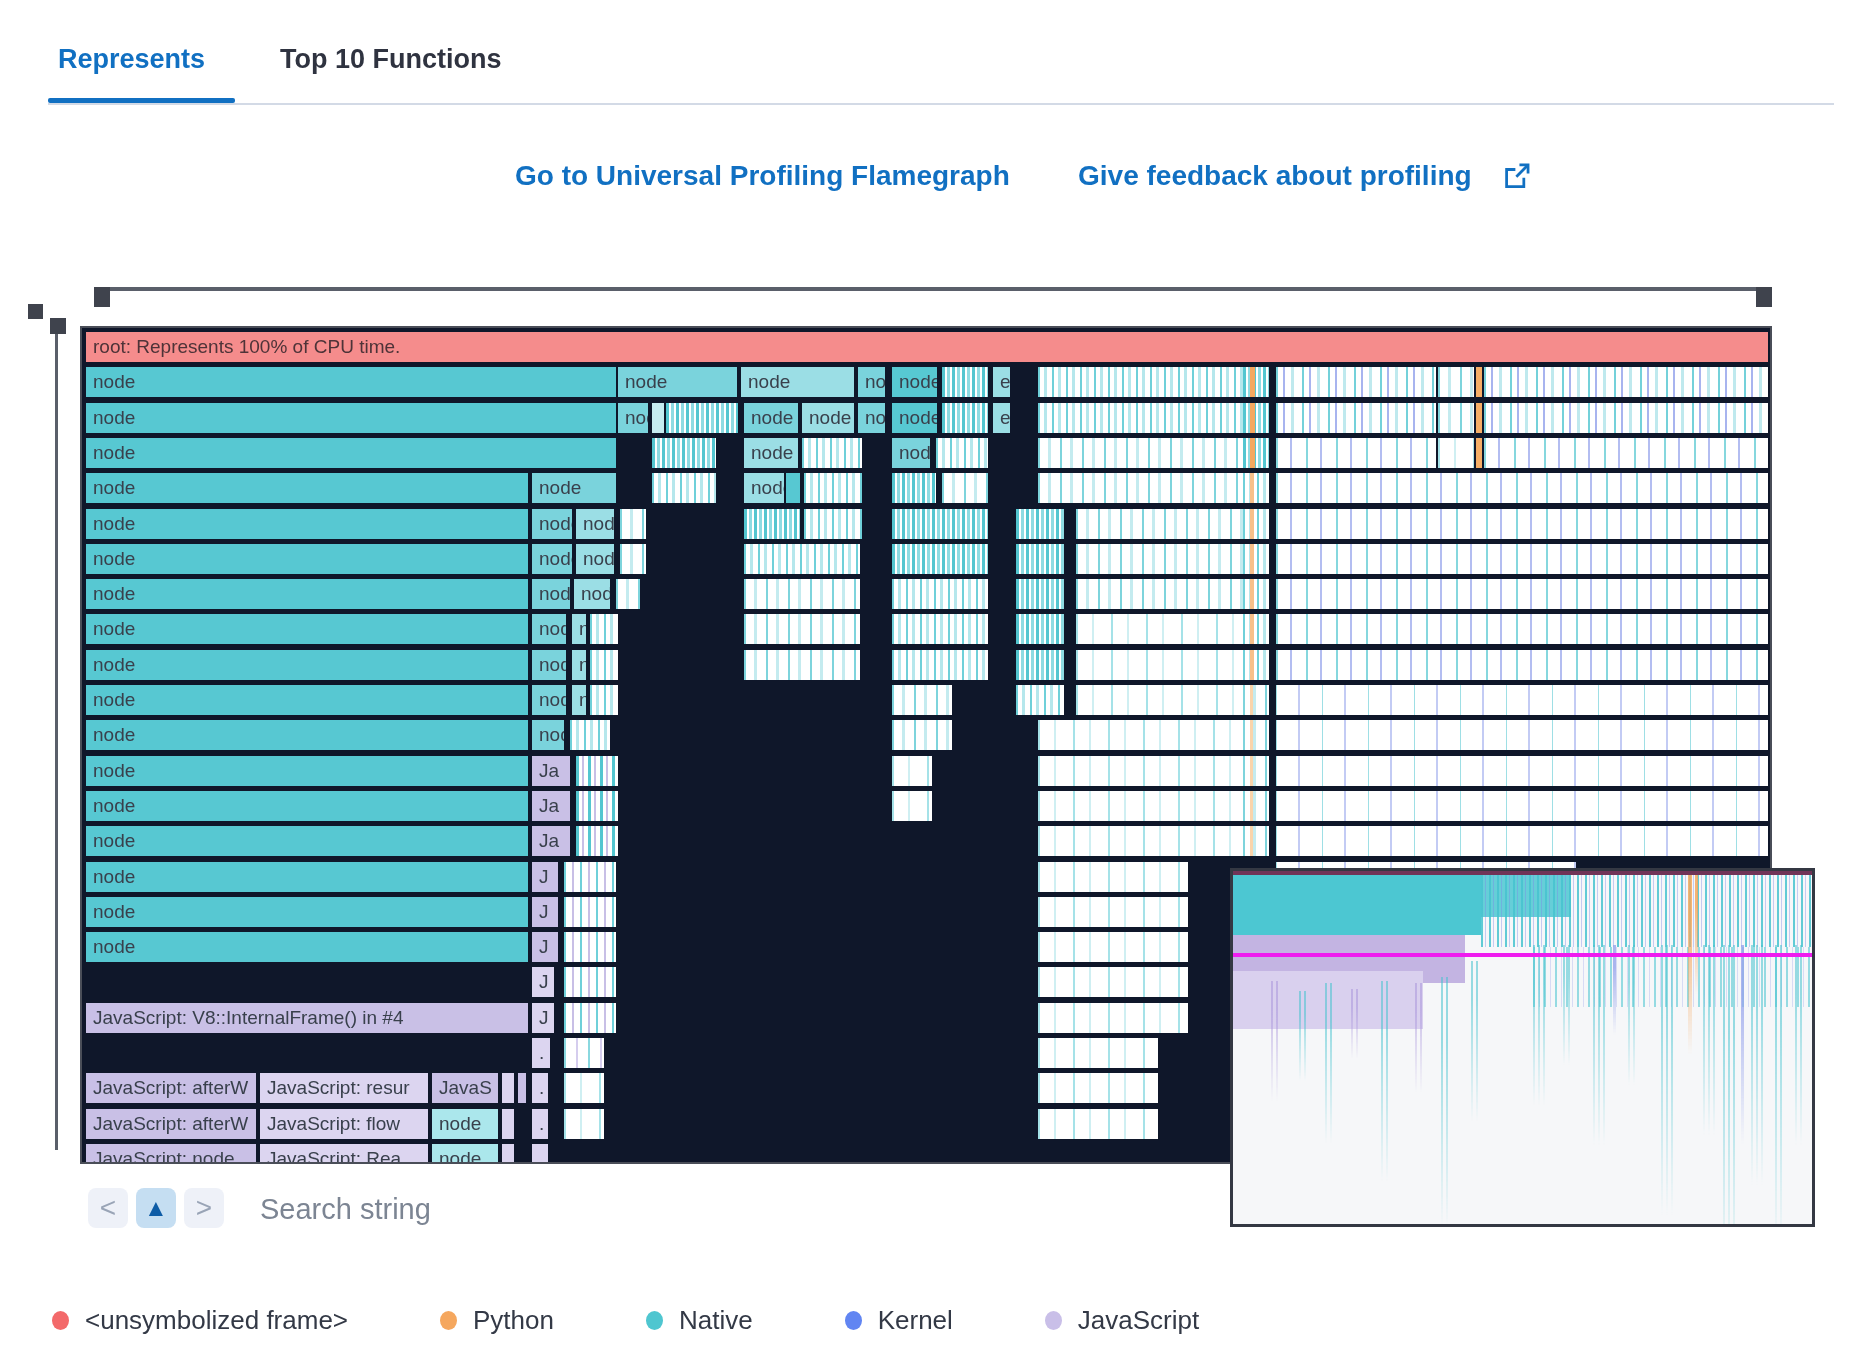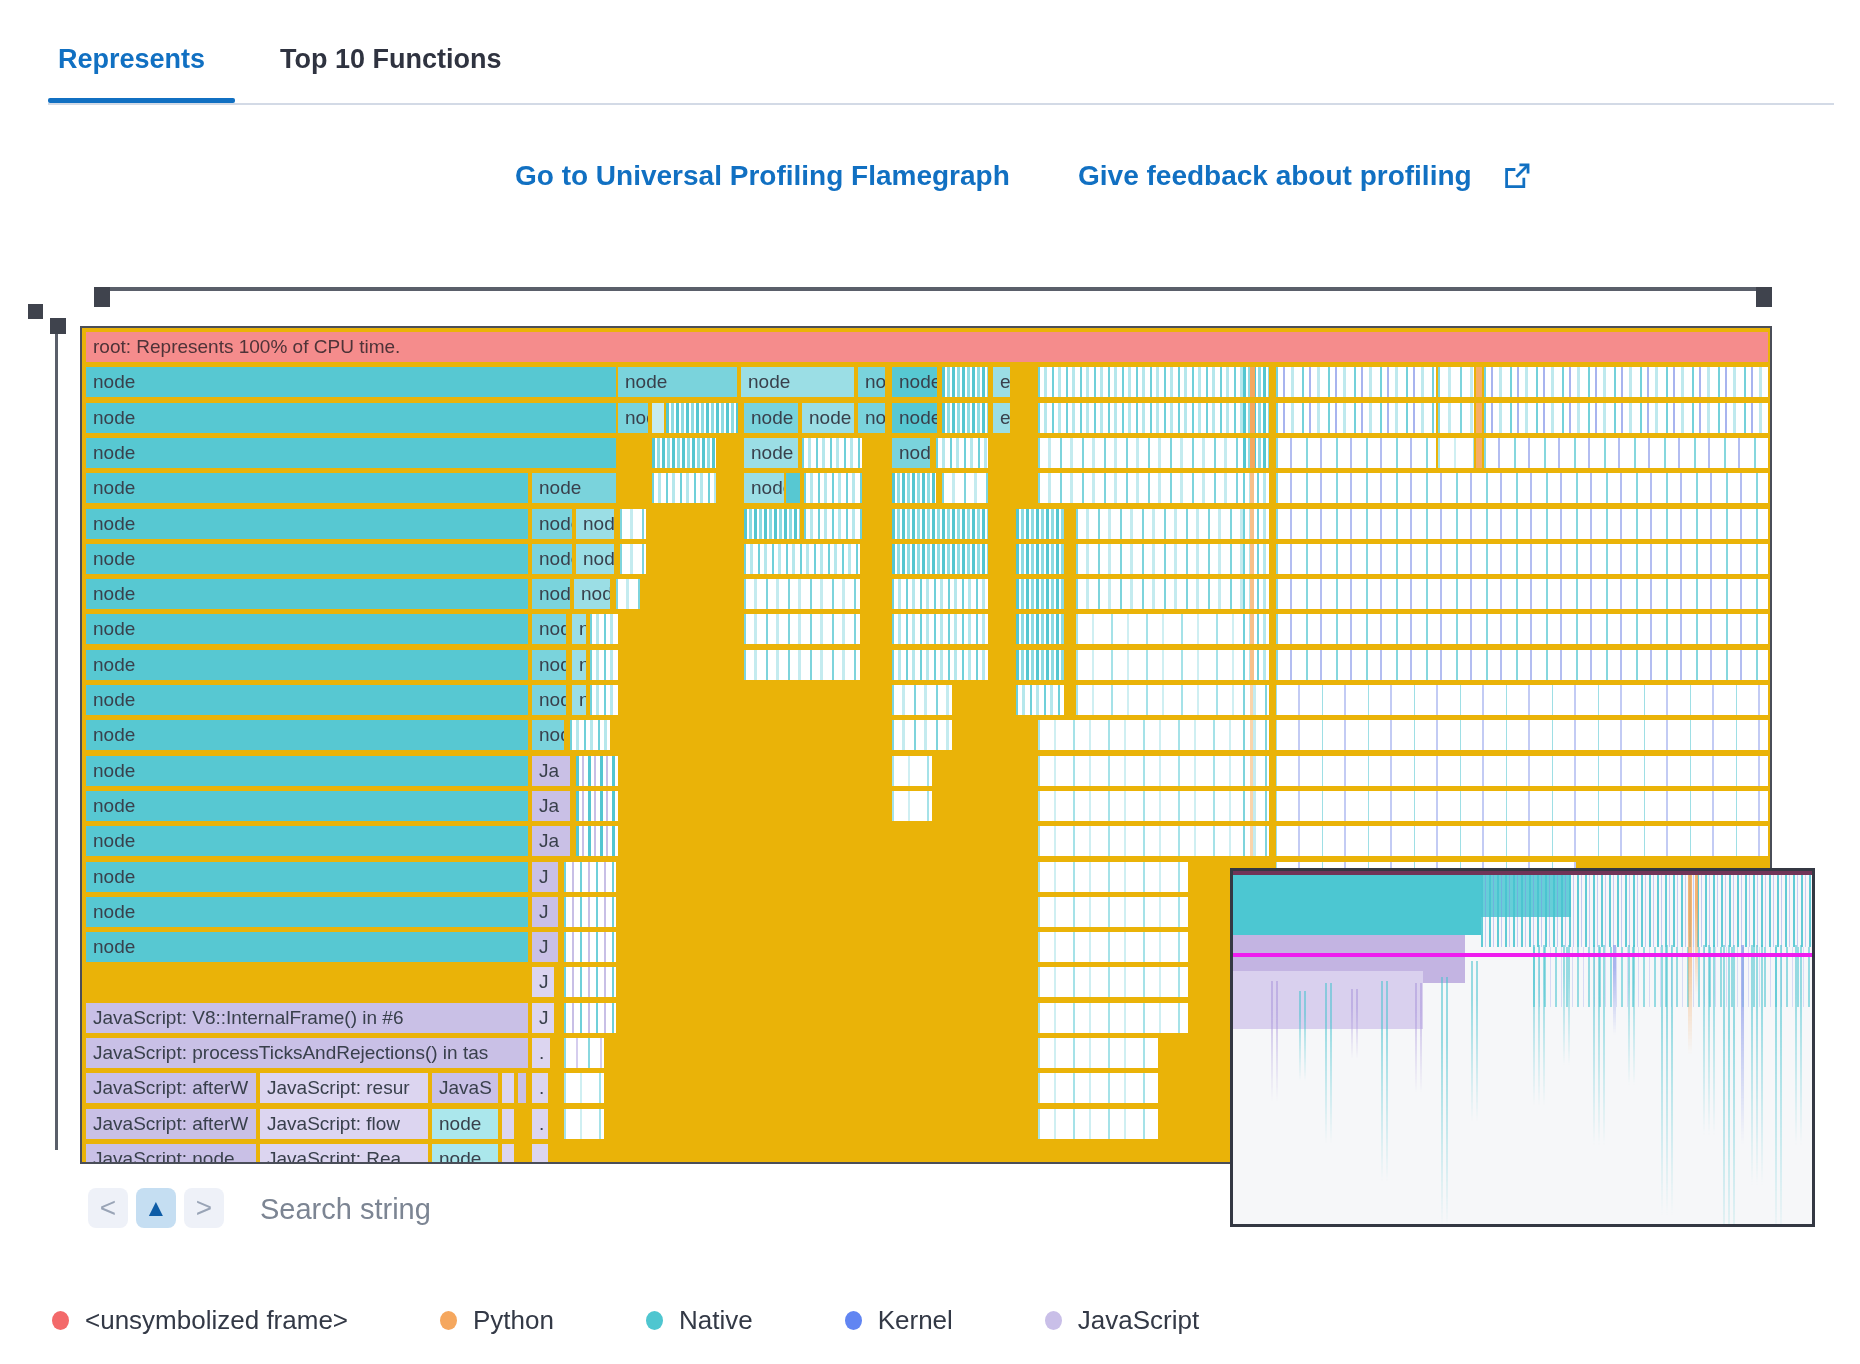--- a/index.html
+++ b/index.html
@@ -23,21 +23,21 @@
   
   .hruler{position:absolute;left:94px;top:287px;width:1678px;height:4px;background:#5a5f6a;}
   .hruler .hnd{position:absolute;width:16px;height:20px;background:#3f434d;top:0;}
   .hnd-l{left:0;}
   .hnd-r{right:0;}
   .sq-extra{position:absolute;left:28px;top:304px;width:15px;height:15px;background:#3f434d;}
   .vrul-hnd{position:absolute;left:50px;top:318px;width:16px;height:16px;background:#3f434d;}
   .vruler{position:absolute;left:55px;top:334px;width:3px;height:816px;background:#5a5f6a;}
 
   
-  .fg-box{position:absolute;left:80px;top:326px;width:1692px;height:838px;background:#eab308;
+  .fg-box{position:absolute;left:80px;top:326px;width:1692px;height:838px;background:#0f172a;
     border:2px solid #4a4e58;box-sizing:border-box;overflow:hidden;}
   .fg-rows{position:absolute;left:0;top:0;width:100%;height:100%;}
   .fg-row{position:absolute;left:4px;width:1684px;}
   .seg{position:absolute;top:0;height:100%;box-sizing:border-box;font-size:19px;line-height:29px;
     color:#39404c;padding-left:7px;overflow:hidden;white-space:nowrap;cursor:pointer;}
   .s-R{background:#f58c8c;color:#4e3338;}
   .s-D{background:#57c8d2;}
   .s-M{background:#7ad3dc;}
   .s-L{background:#9bdee5;}
   .s-XL{background:#c6ecf0;}
@@ -325,27 +325,26 @@
           <div class="seg s-f4" style="left: 952px; width: 150px;"></div>
           <div class="seg s-f4m" style="left: 1190px; width: 300px;"></div>
         </div>
         <div class="fg-row" style="top: 639.4px; height: 30px;">
           <div class="seg s-PL" style="left: 446px; width: 22px;">J</div>
           <div class="seg s-f2t" style="left: 478px; width: 52px;"></div>
           <div class="seg s-f4" style="left: 952px; width: 150px;"></div>
           <div class="seg s-f4m" style="left: 1190px; width: 300px;"></div>
         </div>
         <div class="fg-row" style="top: 674.7px; height: 30px;">
-          <div class="seg s-P" style="left: 0px; width: 442px;">JavaScript: V8::InternalFrame() in #6</div>
+          <div class="seg s-P" style="left: 0px; width: 442px;">JavaScript: V8::InternalFrame() in #4</div>
           <div class="seg s-PL" style="left: 446px; width: 22px;">J</div>
           <div class="seg s-f2t" style="left: 478px; width: 52px;"></div>
           <div class="seg s-f4" style="left: 952px; width: 150px;"></div>
         </div>
         <div class="fg-row" style="top: 710px; height: 30px;">
-          <div class="seg s-P" style="left: 0px; width: 442px;">JavaScript: processTicksAndRejections() in tas</div>
           <div class="seg s-PL" style="left: 446px; width: 18px;">.</div>
           <div class="seg s-f3t" style="left: 478px; width: 40px;"></div>
           <div class="seg s-f4" style="left: 952px; width: 120px;"></div>
         </div>
         <div class="fg-row" style="top: 745.3px; height: 30px;">
           <div class="seg s-P" style="left: 0px; width: 170px;">JavaScript: afterW</div>
           <div class="seg s-PL" style="left: 174px; width: 168px;">JavaScript: resur</div>
           <div class="seg s-P" style="left: 346px; width: 66px;">JavaS</div>
           <div class="seg s-PL" style="left: 416px; width: 12px;"></div>
           <div class="seg s-P" style="left: 432px; width: 8px;"></div>

